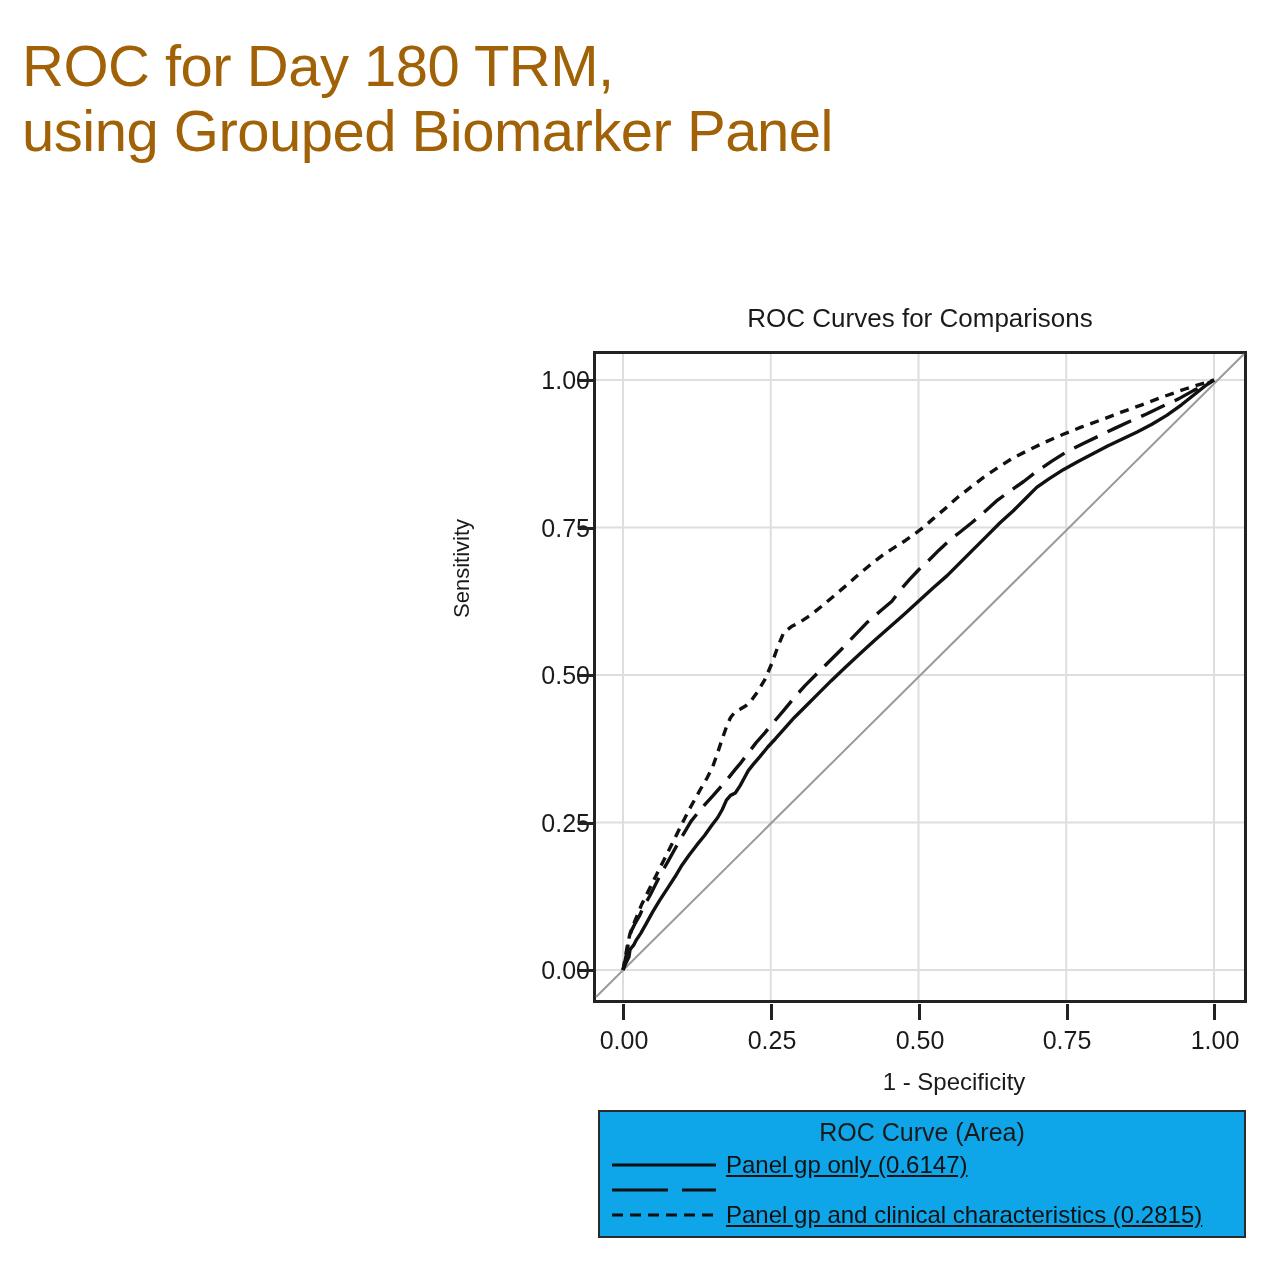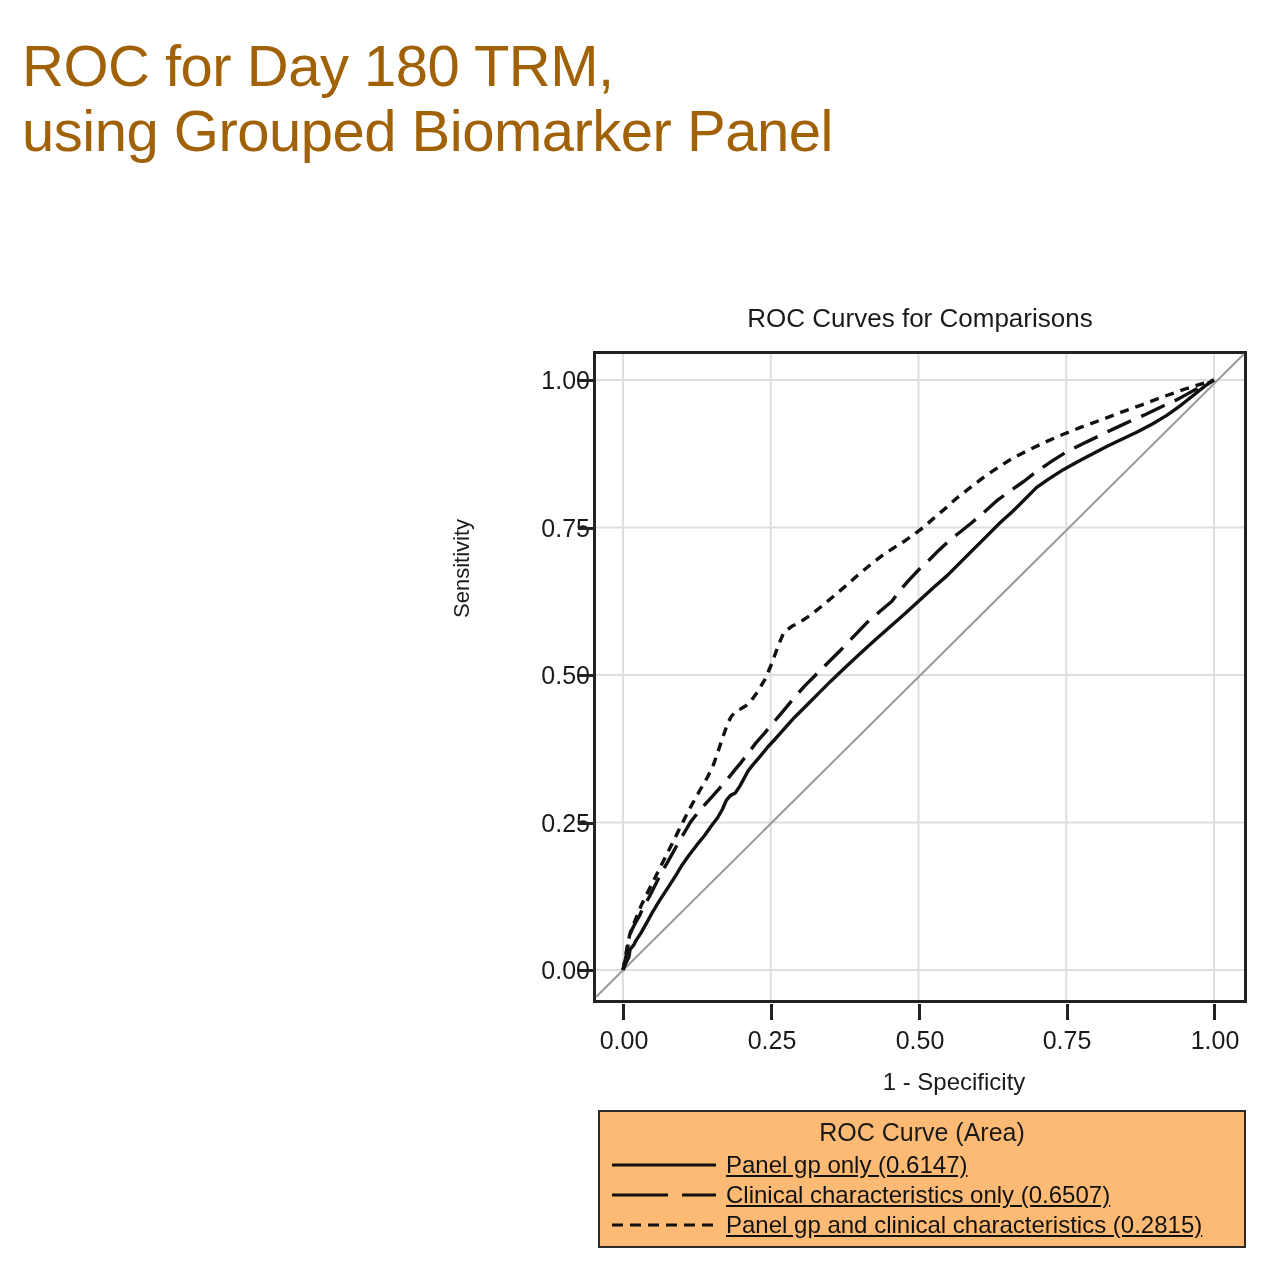--- a/index.html
+++ b/index.html
@@ -101,21 +101,21 @@
     color: #1a1a1a;
   }
 
   
   #legend {
     position: absolute;
     left: 598px;
     top: 1110px;
     width: 648px;
     border: 2px solid #2b2b2b;
-    background: #fdba74;
+    background: #0ea5e9;
     padding: 4px 0 6px 0;
     box-sizing: border-box;
   }
   #legend-title {
     text-align: center;
     font-size: 25px;
     color: #1a1a1a;
     padding: 2px 0 3px 0;
   }
   .legend-row {
@@ -211,21 +211,20 @@
       </span>
       <span class="legend-text">Panel gp only  (0.6147)</span>
     </div>
 
     <div class="legend-row">
       <span class="legend-swatch">
         <svg width="108" height="18" viewBox="0 0 108 18">
           <line x1="2" y1="9" x2="106" y2="9" stroke="#111111" stroke-width="3" stroke-dasharray="56 14 30 0"></line>
         </svg>
       </span>
-      <span class="legend-text">Clinical characteristics only  (0.6507)</span>
     </div>
 
     <div class="legend-row">
       <span class="legend-swatch">
         <svg width="108" height="18" viewBox="0 0 108 18">
           <line x1="2" y1="9" x2="106" y2="9" stroke="#111111" stroke-width="3" stroke-dasharray="11 7"></line>
         </svg>
       </span>
       <span class="legend-text">Panel gp and clinical characteristics  (0.2815)</span>
     </div>

